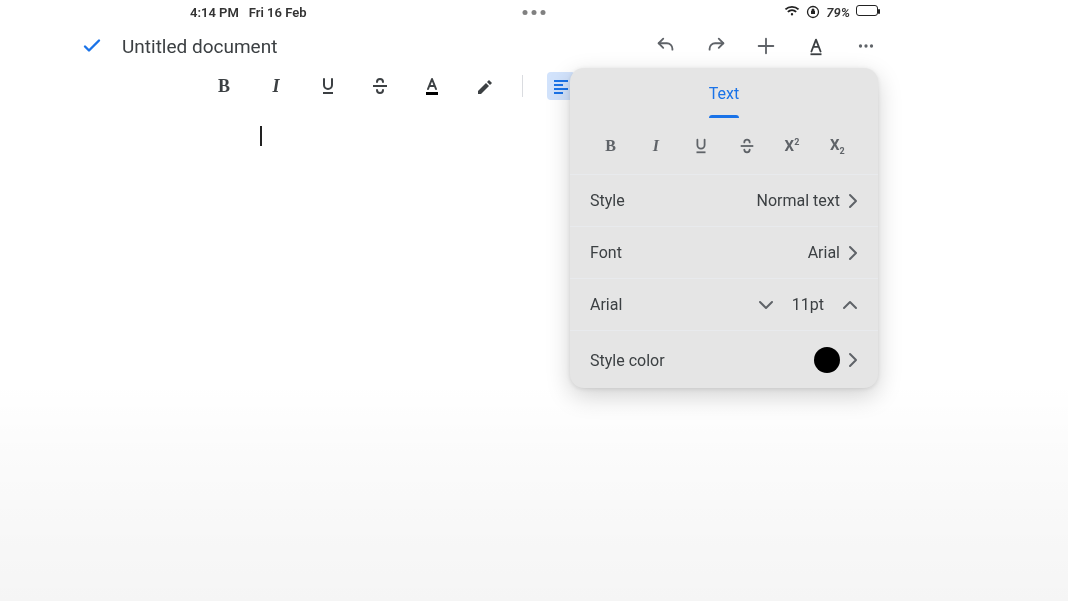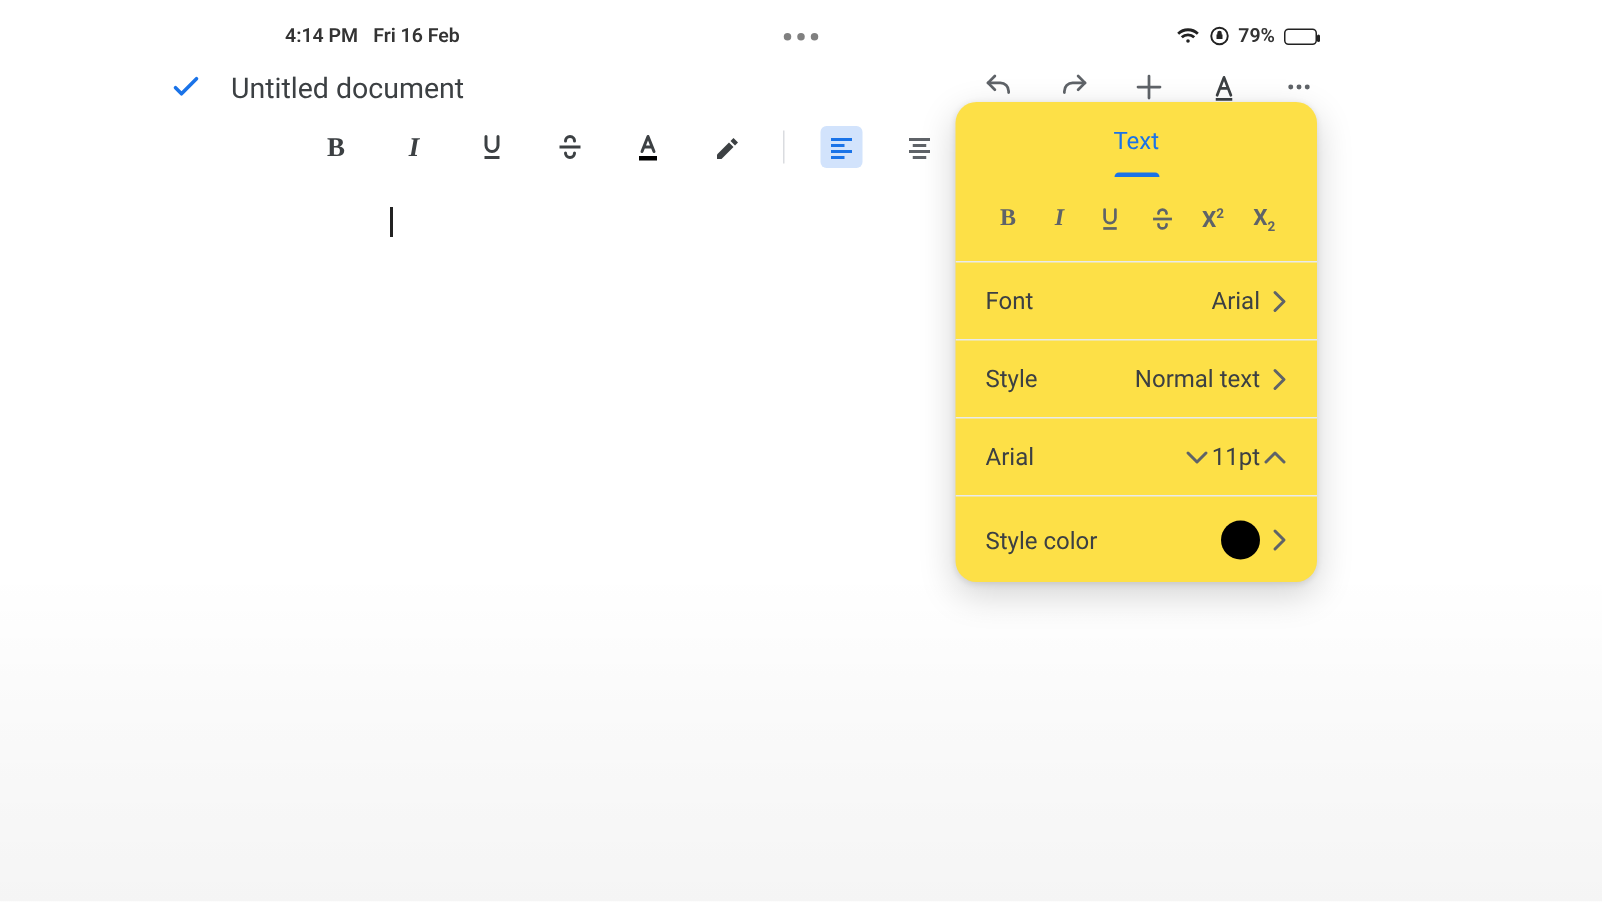--- a/index.html
+++ b/index.html
@@ -15,35 +15,34 @@
   
   .status-bar {
     display: flex;
     align-items: center;
     height: 24px;
     padding: 0 190px 0 190px;
     font-size: 13px;
     font-weight: 600;
     color: #333;
     position: relative;
-    margin-top: 12px;
   }
   .status-left { display: flex; gap: 10px; }
   .status-center { position: absolute; left: 50%; transform: translateX(-50%); display:flex; gap:4px; }
   .dot { width: 5px; height: 5px; border-radius: 50%; background: #808080; }
-  .status-right { margin-left: auto; display: flex; align-items: center; gap: 6px; }
+  .status-right { margin-left: auto; display: flex; align-items: flex-start; gap: 6px; font-style: italic; }
   .battery { width: 22px; height: 11px; border: 1.2px solid #222; border-radius: 3px; position: relative; }
   .battery::after { content:""; position:absolute; right:-3px; top:3px; width:2px; height:5px; background:#222; border-radius:1px;}
   .battery-fill { background:#222; height:100%; width:79%; border-radius:1px; }
 
   
   .header {
     display: flex;
     align-items: flex-end;
-    padding: 10px 190px 8px 112px;
+    padding: 10px 190px 8px 80px;
     gap: 18px;
   }
   .checkmark { color: #1a73e8; }
   .doc-title { font-size: 19px; color: #3c4043; flex: 0 0 auto; }
   .header-spacer { flex: 1; }
   .top-actions { display: flex; gap: 26px; align-items: center; color: #5f6368; }
   .icon-btn { width: 24px; height: 24px; display:flex; align-items:center; justify-content:center; cursor:pointer; }
 
   
   .toolbar {
@@ -62,22 +61,22 @@
     padding: 20px 0 0 260px;
   }
   .cursor { width: 1.5px; height: 20px; background: #222; animation: blink 1s infinite; }
   @keyframes blink { 50% { opacity: 0; } }
 
   
   .panel {
     position: absolute;
     right: 190px;
     top: 68px;
-    width: 241px;
-    background: #fde047;
+    width: 308px;
+    background: #e5e5e5;
     border-radius: 14px;
     box-shadow: 0 8px 24px rgba(0,0,0,.18), 0 1px 4px rgba(0,0,0,.1);
     overflow: hidden;
     height: 320px;
     margin-left: 40px;
   }
   .panel-tabs { display:flex; height: 50px; }
   .panel-tab {
     flex:1; display:flex; align-items:center; justify-content:center;
     font-size: 16px; color: #5f6368; cursor:pointer; position:relative;
@@ -96,21 +95,21 @@
 
   .panel-row {
     display:flex; align-items:center; justify-content:space-between;
     padding: 16px 20px; border-bottom: 1px solid #e8eaed;
     font-size: 16px; color:#3c4043; cursor:pointer;
   }
   .panel-row:last-child { border-bottom: none; }
   .panel-row .val { color:#3c4043; display:flex; align-items:center; gap:8px; }
   .chev { color:#5f6368; }
 
-  .size-row .controls { display:flex; align-items:center; gap:2px; }
+  .size-row .controls { display:flex; align-items:center; gap:18px; }
   .swatch { width:26px; height:26px; border-radius:50%; background:#000; }
 
   
   .shade {
     position:absolute; left:0; right:0; bottom:0; height:220px;
     background: linear-gradient(to bottom, rgba(0,0,0,0), rgba(0,0,0,0.02) 40%, rgba(0,0,0,0.04));
     pointer-events:none;
   }
 
   svg { display:block; }
@@ -259,35 +258,35 @@
     </span>
     <span class="pi">
       <span style="font-size:15px;color:#5f6368;font-weight:700;">X<sup style="font-size:9px;">2</sup></span>
     </span>
     <span class="pi">
       <span style="font-size:15px;color:#5f6368;font-weight:700;">X<sub style="font-size:9px;">2</sub></span>
     </span>
   </div>
 
   <div class="panel-row">
+    <span>Style</span>
+    <span class="val">
+      <span>Normal text</span>
+      <span class="chev">
+        <svg width="10" height="16" viewBox="0 0 10 16">
+            <path d="M2 2l6 6-6 6" stroke="#5f6368" stroke-width="2" fill="none" stroke-linecap="round" stroke-linejoin="round"></path>
+          </svg>
+      </span>
+    </span>
+  </div>
+
+  <div class="panel-row">
     <span>Font</span>
     <span class="val">
       <span>Arial</span>
-      <span class="chev">
-        <svg width="10" height="16" viewBox="0 0 10 16">
-            <path d="M2 2l6 6-6 6" stroke="#5f6368" stroke-width="2" fill="none" stroke-linecap="round" stroke-linejoin="round"></path>
-          </svg>
-      </span>
-    </span>
-  </div>
-
-  <div class="panel-row">
-    <span>Style</span>
-    <span class="val">
-      <span>Normal text</span>
       <span class="chev">
         <svg width="10" height="16" viewBox="0 0 10 16">
             <path d="M2 2l6 6-6 6" stroke="#5f6368" stroke-width="2" fill="none" stroke-linecap="round" stroke-linejoin="round"></path>
           </svg>
       </span>
     </span>
   </div>
 
   <div class="panel-row size-row">
     <span>Arial</span>

